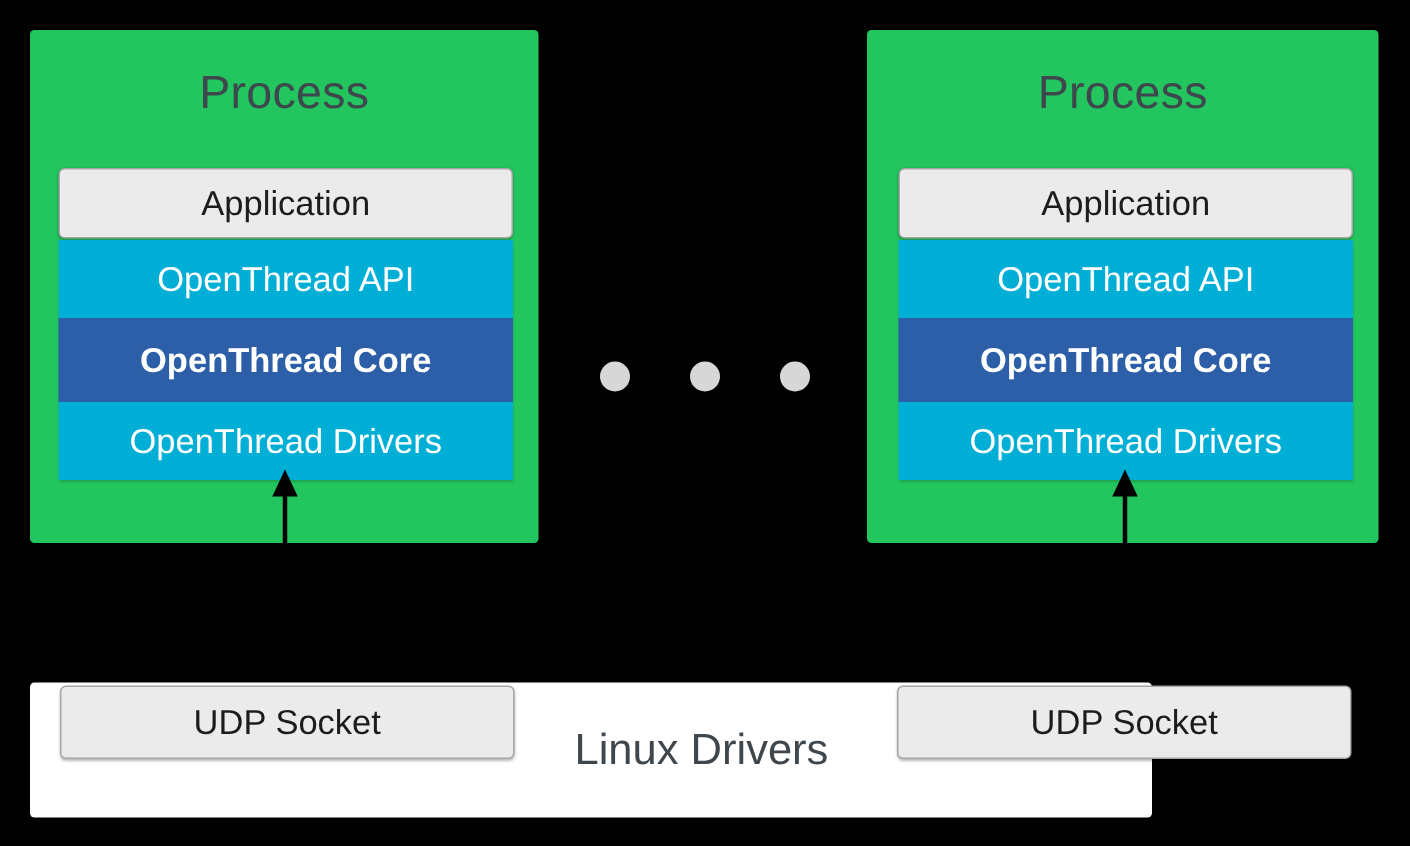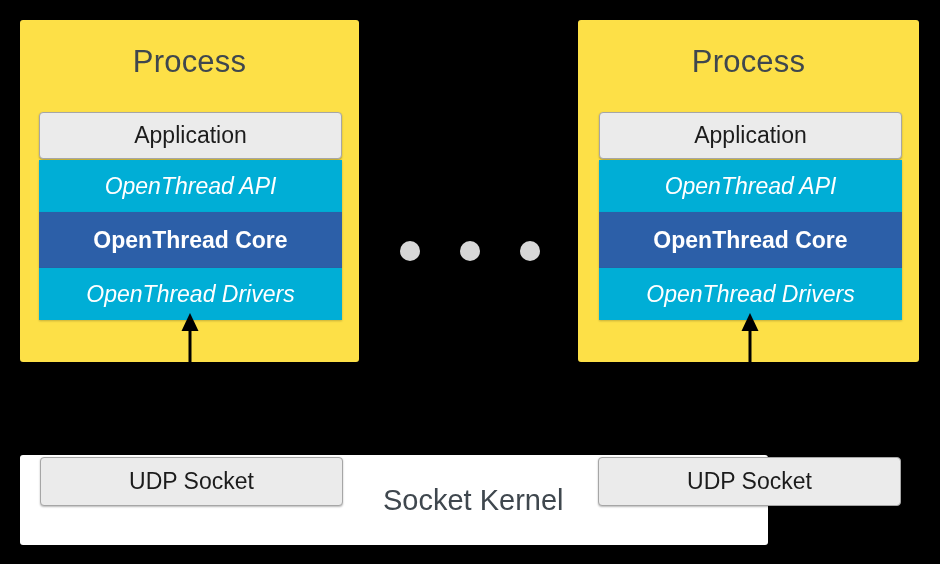--- a/index.html
+++ b/index.html
@@ -21,21 +21,21 @@
     left: 0;
     top: 0;
     width: 940px;
     height: 564px;
     background: #000000;
   }
 
   
   .process-card {
     position: absolute;
-    background: #fde047;
+    background: #22c55e;
     border-radius: 3px;
     box-sizing: border-box;
   }
   .process-title {
     position: absolute;
     left: 0;
     right: 0;
     top: 26px;
     text-align: center;
     font-size: 31px;
@@ -68,21 +68,20 @@
     font-size: 23px;
     box-shadow: 0 1px 2px rgba(0,0,0,0.28);
     text-align: center;
   }
   .layer.cyan {
     background: #00aed6;
     color: #ffffff;
     font-size: 23px;
     border: none;
     box-shadow: 0 1px 2px rgba(0,0,0,0.22);
-    font-style: italic;
   }
   .layer.blue {
     background: #2c5fa8;
     color: #ffffff;
     font-size: 23px;
     border: none;
     box-shadow: 0 1px 2px rgba(0,0,0,0.22);
     font-weight: bold;
   }
 
@@ -174,20 +173,20 @@
     <line x1="13" y1="56" x2="13" y2="16" stroke="#000000" stroke-width="3"></line>
     <polygon points="13,1 4.5,19 21.5,19" fill="#000000"></polygon>
   </svg>
 
   <div id="kernel-card" style="left:20px; top:455px; width:748px; height:90px;">
 
     <div class="layer plain" style="left:20px; top:2px; width:303px; height:49px;">
       <span class="layer-label">UDP Socket</span>
     </div>
 
-    <div id="kernel-label" style="left:363px; top:31px;">Socket Kernel</div>
+    <div id="kernel-label" style="left:363px; top:31px;">Linux Drivers</div>
 
     <div class="layer plain" style="left:578px; top:2px; width:303px; height:49px;">
       <span class="layer-label">UDP Socket</span>
     </div>
   </div>
 
 </div>
 
 </body></html>

